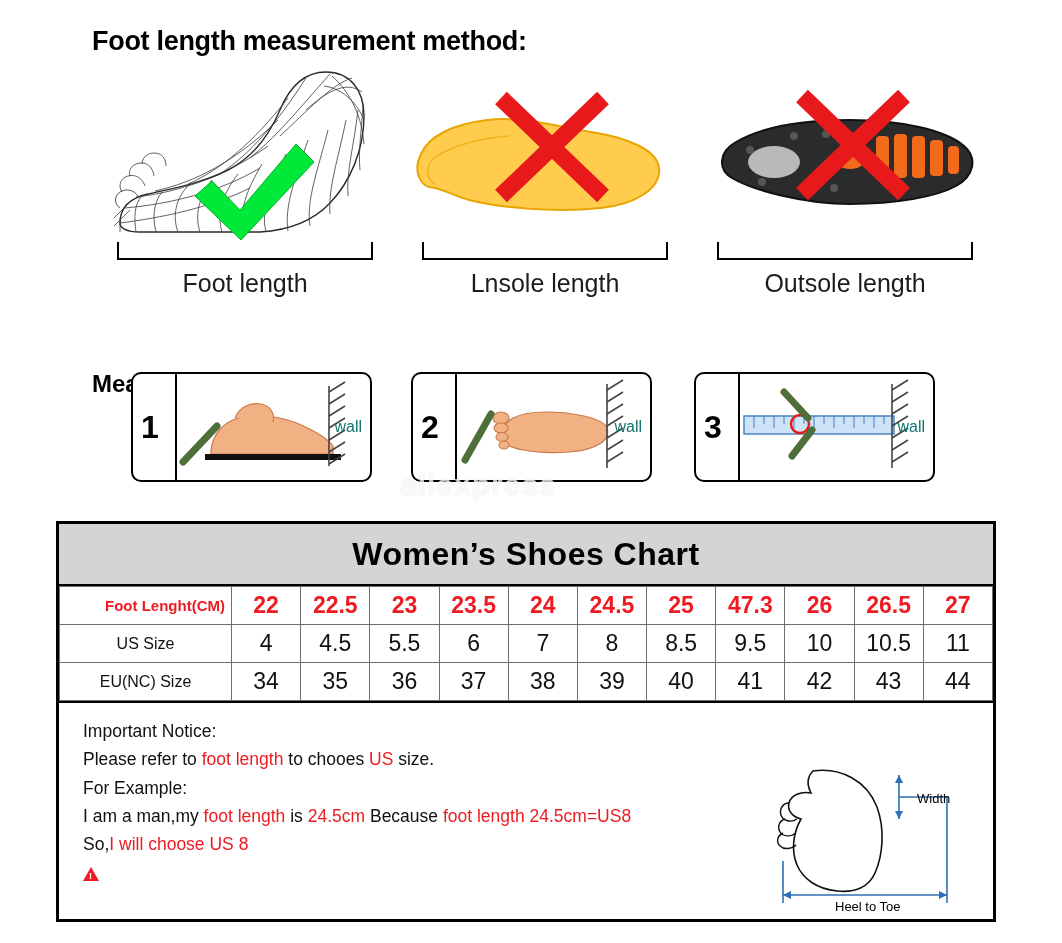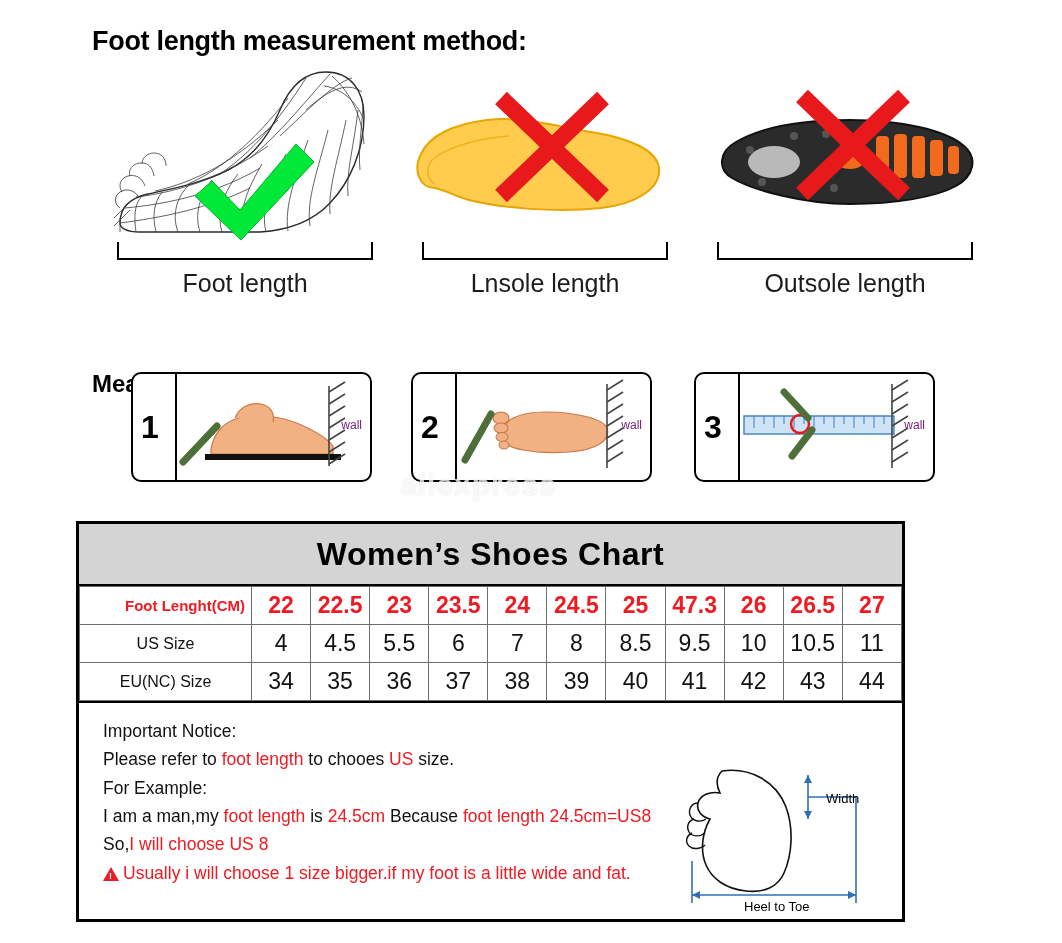--- a/index.html
+++ b/index.html
@@ -90,43 +90,43 @@
   .step-divider {
     position: absolute;
     left: 42px;
     top: 0;
     bottom: 0;
     width: 2px;
     background: #000;
   }
   .wall-label {
     position: absolute;
-    font-size: 12px;
-    color: #701a75;
+    font-size: 16px;
+    color: #0f766e;
   }
 
   
   .watermark {
     position: absolute;
     left: 400px;
     top: 468px;
     font-size: 30px;
     font-weight: bold;
     color: rgba(255,255,255,0.75);
     text-shadow: 0 0 2px rgba(0,0,0,0.12);
     letter-spacing: 1px;
     pointer-events: none;
   }
 
   
   .chart-block {
     position: absolute;
-    left: 76px;
+    left: 56px;
     top: 521px;
-    width: 829px;
+    width: 940px;
     height: 401px;
     border: 3px solid #000;
     background: #fff;
   }
   .chart-title-bar {
     height: 62px;
     background: #d4d4d4;
     display: flex;
     align-items: center;
     justify-content: center;
@@ -448,21 +448,21 @@
       <span>Please refer to </span><span class="red">foot length</span><span> to chooes </span><span class="red">US</span><span> size.</span>
     </div>
     <div>For Example:</div>
     <div>
       <span>I am a man,my </span><span class="red">foot length</span><span> is </span><span class="red">24.5cm</span><span> Because </span><span class="red">foot length 24.5cm=US8</span>
     </div>
     <div>
       <span>So,</span><span class="red">I will choose US 8</span>
     </div>
     <div class="warn-line">
-      <span class="tri"></span><span>Usually i will choose 1 size bigger.if my foot is a little wide and fat.</span>
+      <span class="tri"></span>
     </div>
   </div>
 
   <div class="foot-diagram">
     <svg viewBox="0 0 230 150" style="width:230px;height:150px">
       <path d="M64 8 C92 4 118 18 128 44 C136 66 134 92 126 110 C120 124 106 130 88 128 C68 126 54 116 48 102 C42 88 44 70 52 56 C44 54 38 48 40 40 C42 32 52 28 62 30 C58 22 58 14 64 8 Z" fill="none" stroke="#111" stroke-width="1.6"></path>
       <path d="M40 40 C34 40 30 46 32 52 C34 58 42 60 48 56" fill="none" stroke="#111" stroke-width="1.4"></path>
       <path d="M36 56 C30 58 28 64 31 69 C34 74 42 74 47 70" fill="none" stroke="#111" stroke-width="1.4"></path>
       <path d="M34 70 C28 73 27 79 31 83 C35 87 43 86 47 82" fill="none" stroke="#111" stroke-width="1.4"></path>
       <g stroke="#2f6fb5" stroke-width="1.6" fill="none">

